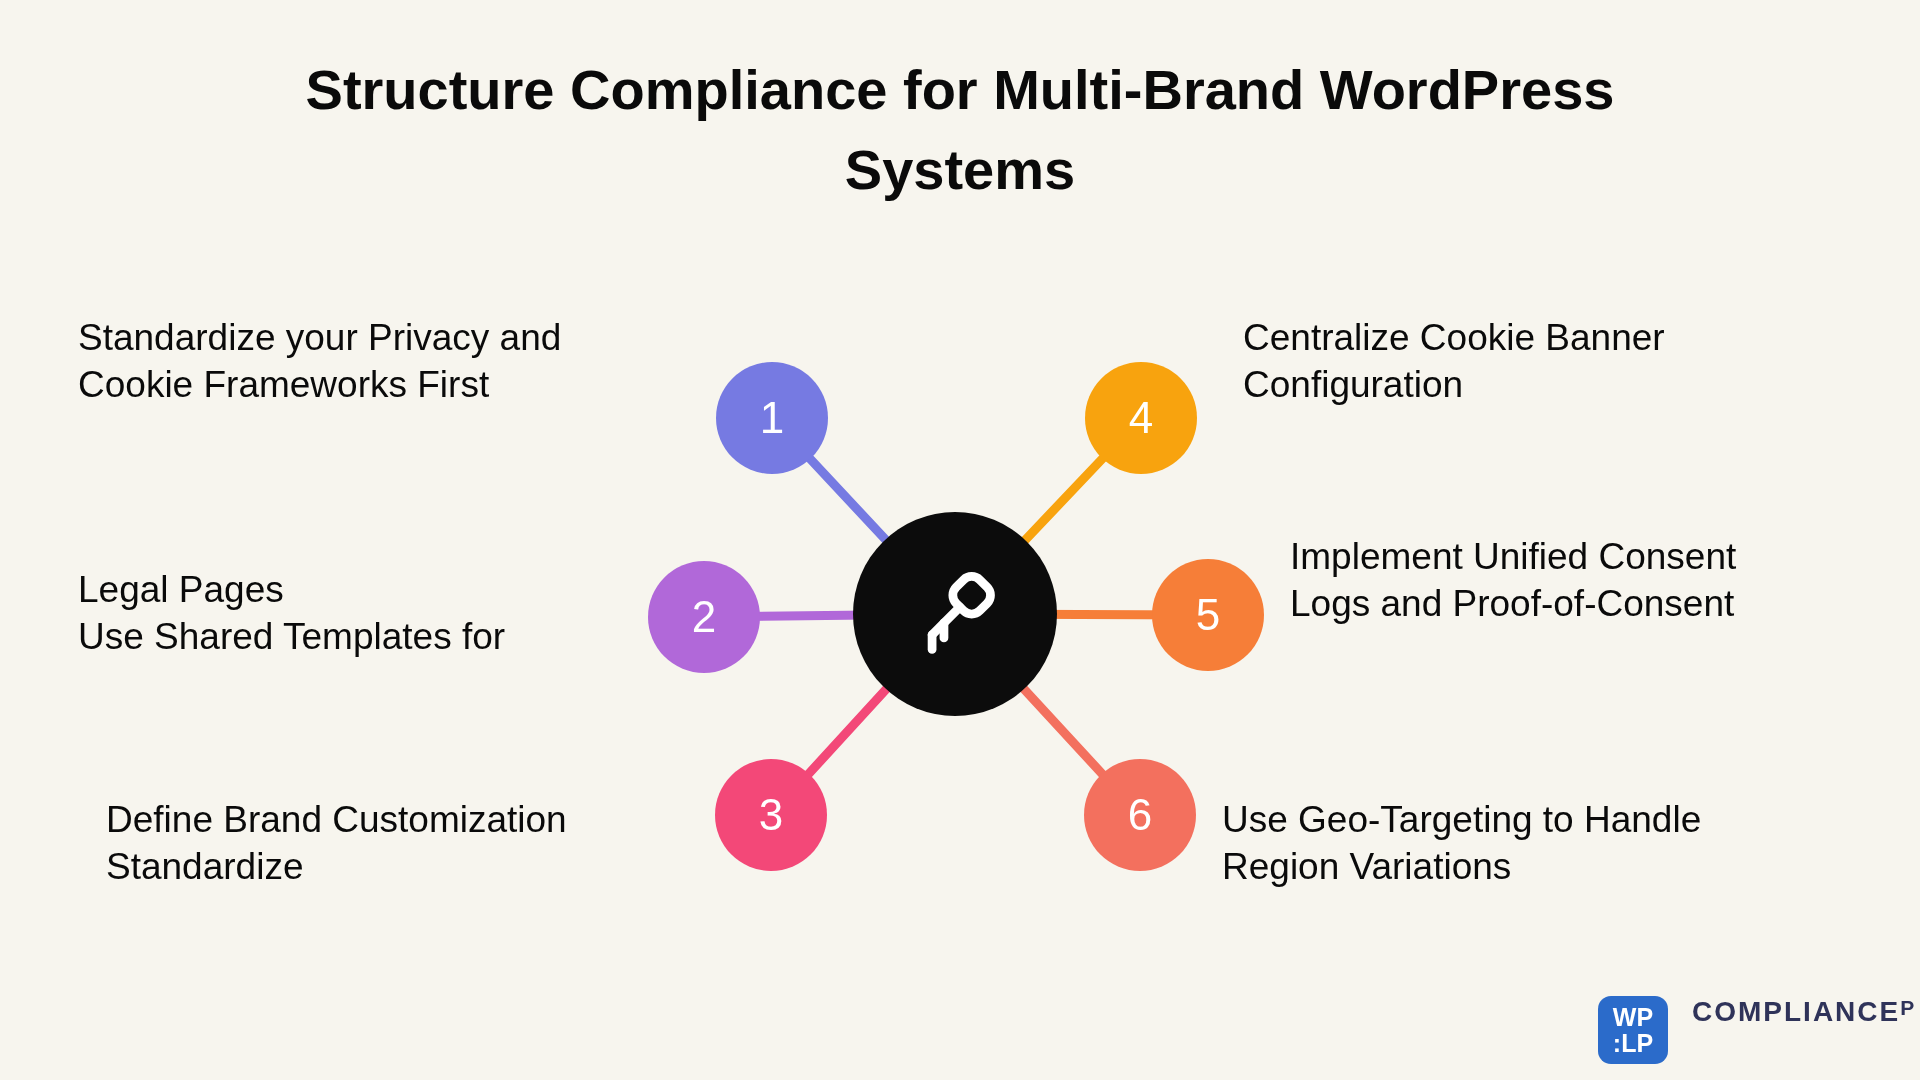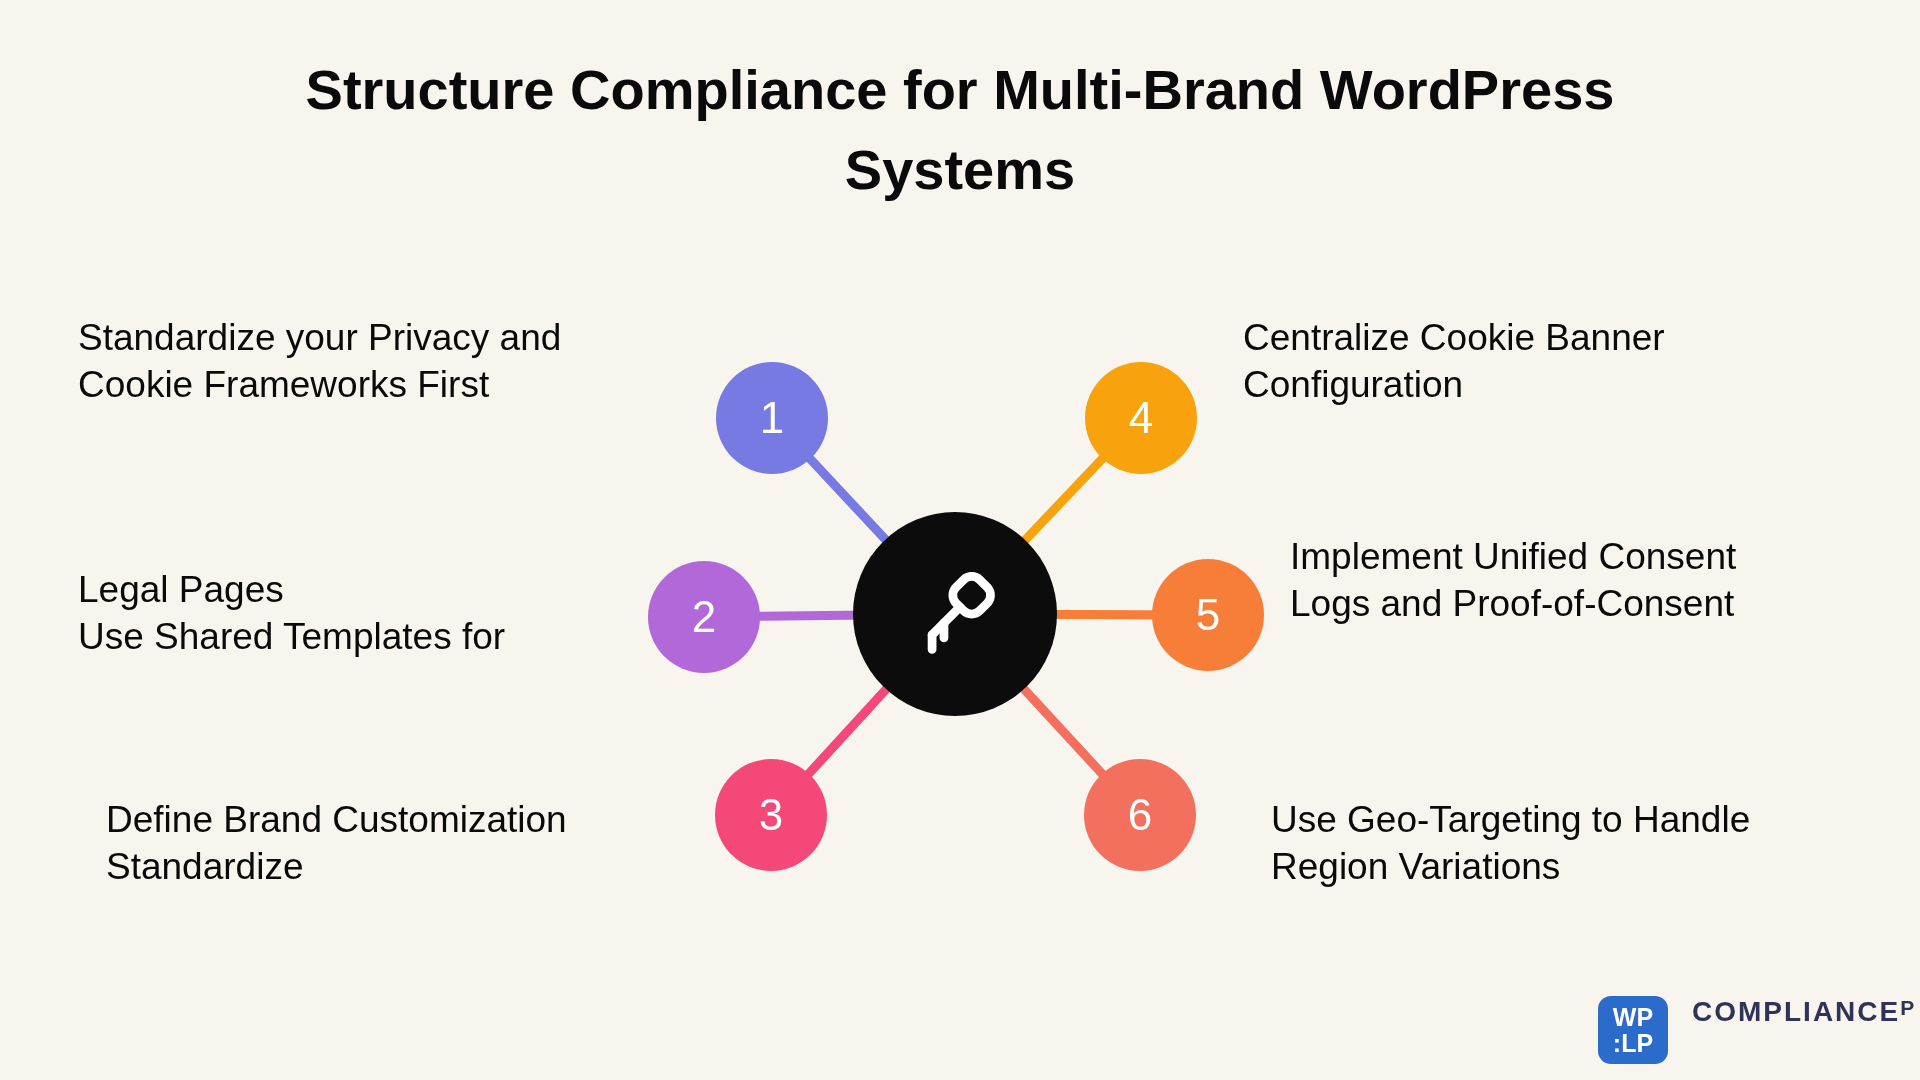--- a/index.html
+++ b/index.html
@@ -34,21 +34,21 @@
   .label {
     position:absolute; font-size:37px; font-weight:400;
     color:#0a0a0a; line-height:47px; white-space:nowrap;
   }
   .label span { display:block; }
   .label-1 { left:78px;   top:314px; }
   .label-2 { left:78px;   top:566px; }
   .label-3 { left:106px;   top:796px; }
   .label-4 { left:1243px; top:314px; }
   .label-5 { left:1290px; top:521px;margin-top:12px; }
-  .label-6 { left:1271px; top:796px; }
+  .label-6 { left:1222px; top:796px; }
   .logo {
     position:absolute; left:1598px; top:996px;
     display:flex; align-items:flex-start; gap:24px;
   }
   .logo-mark {
     width:70px; height:68px; border-radius:13px;
     color:#ffffff; display:flex; flex-direction:column;
     align-items:center; justify-content:center;
     font-weight:800; font-size:25px; line-height:26px;
   }

